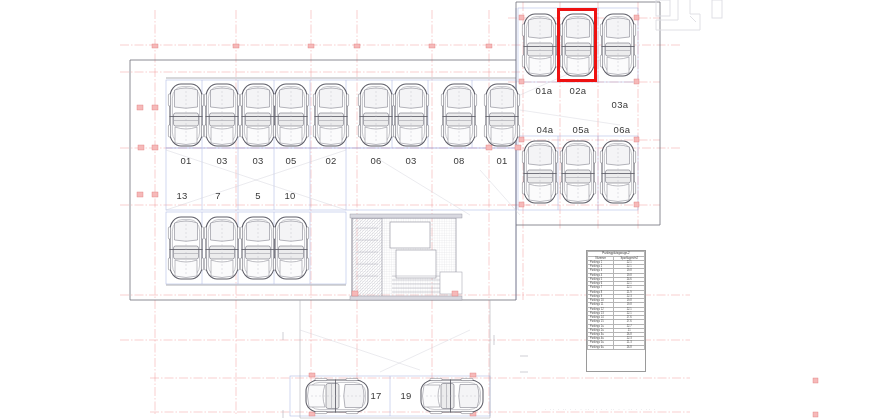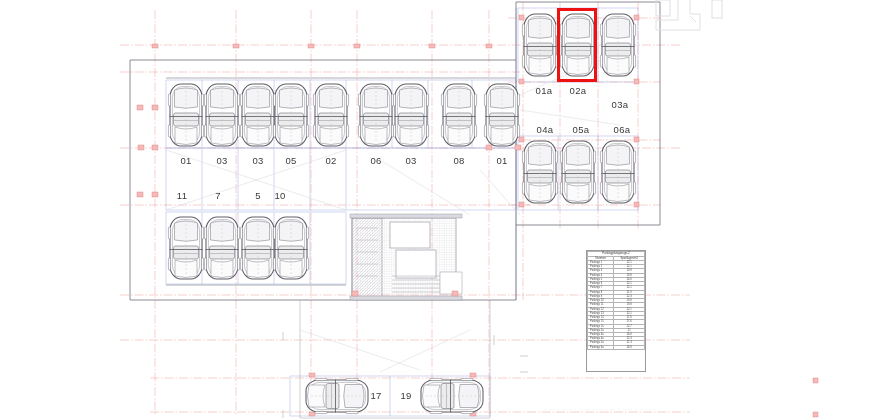--- a/index.html
+++ b/index.html
@@ -244,24 +244,24 @@
     <div class="lbl" style="left:186px;top:160px">01</div>
     <div class="lbl" style="left:222px;top:160px">03</div>
     <div class="lbl" style="left:258px;top:160px">03</div>
     <div class="lbl" style="left:291px;top:160px">05</div>
     <div class="lbl" style="left:331px;top:160px">02</div>
     <div class="lbl" style="left:376px;top:160px">06</div>
     <div class="lbl" style="left:411px;top:160px">03</div>
     <div class="lbl" style="left:459px;top:160px">08</div>
     <div class="lbl" style="left:502px;top:160px">01</div>
 
-    <div class="lbl" style="left:182px;top:195px">11</div>
+    <div class="lbl" style="left:182px;top:195px">13</div>
     <div class="lbl" style="left:218px;top:195px">7</div>
     <div class="lbl" style="left:258px;top:195px">5</div>
-    <div class="lbl" style="left:280px;top:195px">10</div>
+    <div class="lbl" style="left:290px;top:195px">10</div>
 
     <div class="lbl" style="left:544px;top:90px">01a</div>
     <div class="lbl" style="left:578px;top:90px">02a</div>
     <div class="lbl" style="left:620px;top:104px">03a</div>
 
     <div class="lbl" style="left:545px;top:129px">04a</div>
     <div class="lbl" style="left:581px;top:129px">05a</div>
     <div class="lbl" style="left:622px;top:129px">06a</div>
 
     <div class="lbl" style="left:376px;top:395px">17</div>

